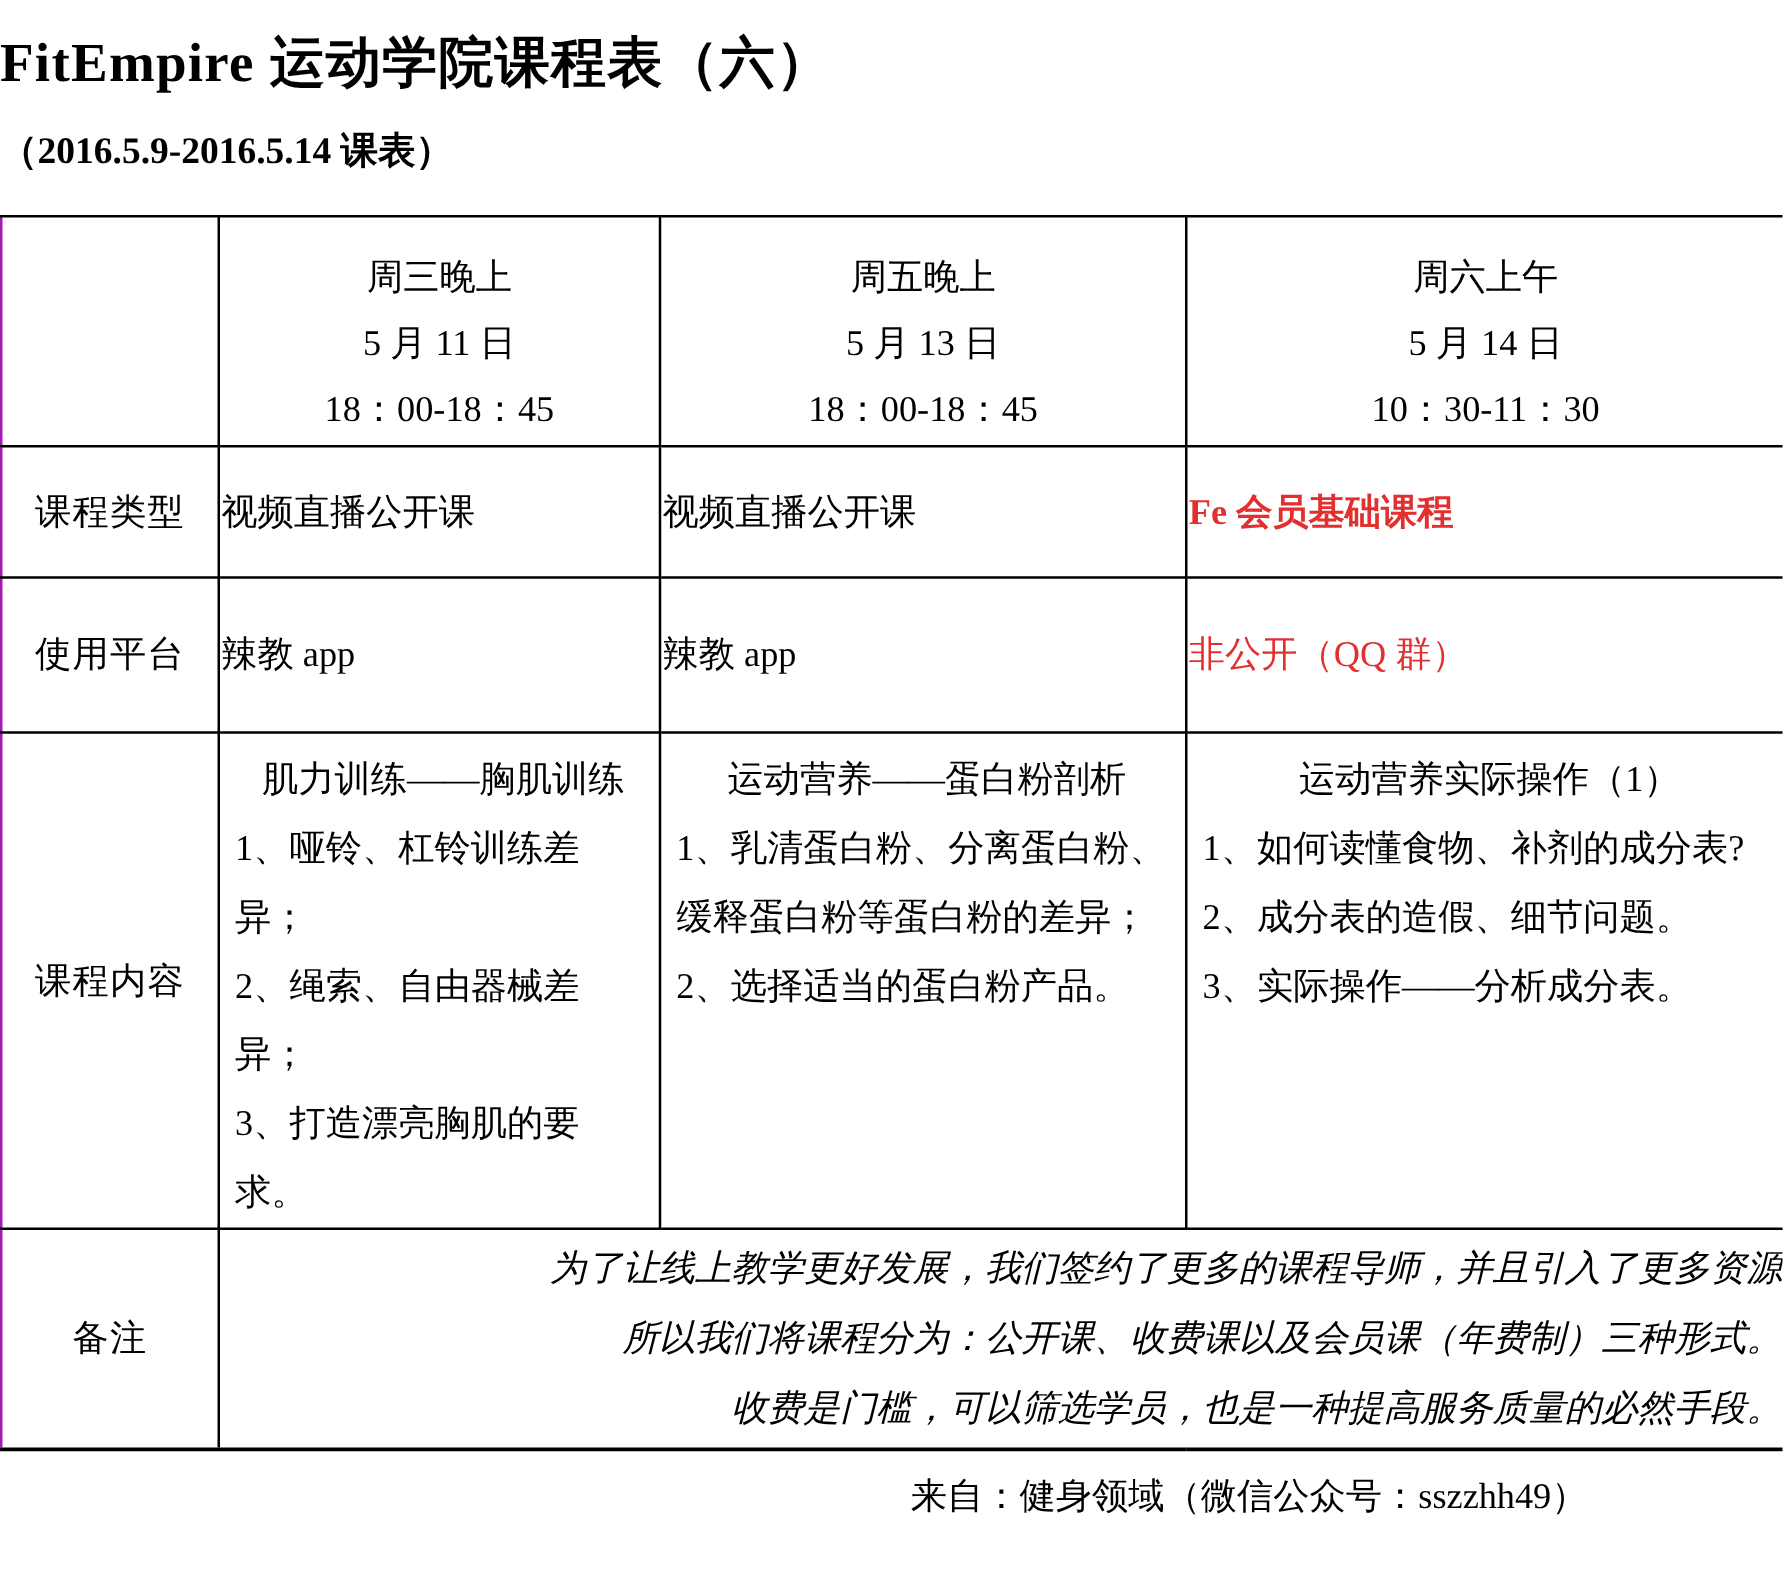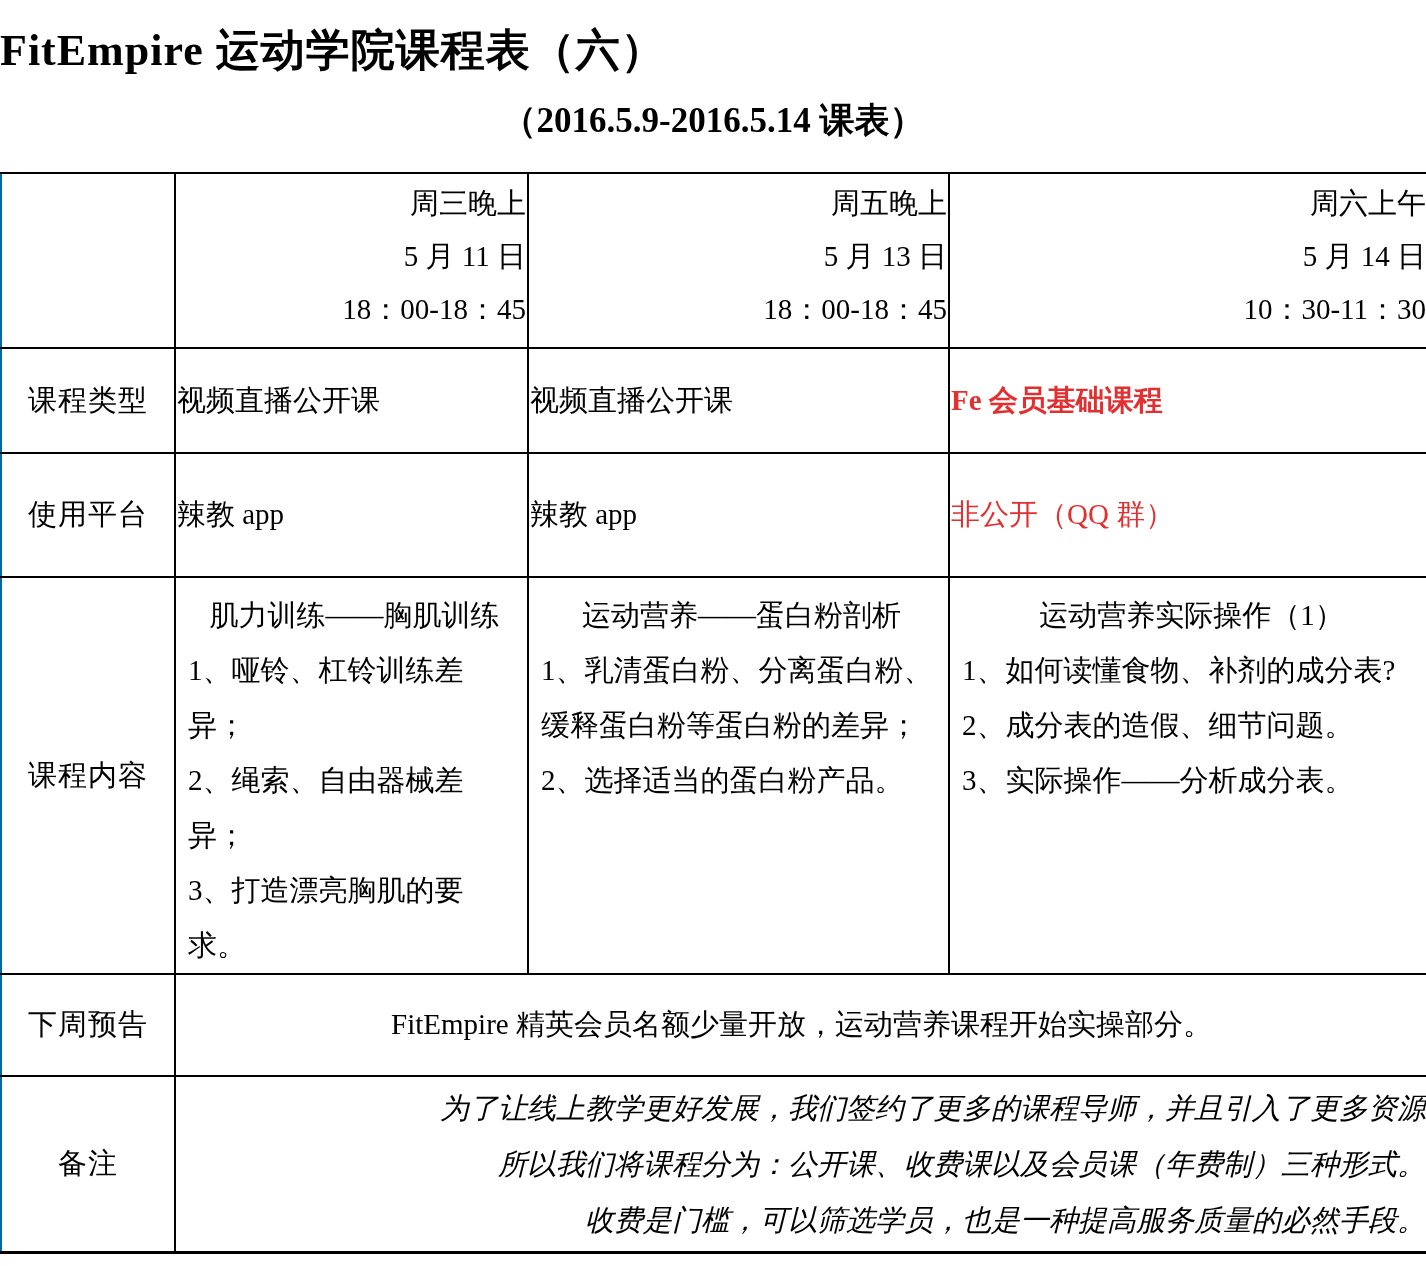--- a/index.html
+++ b/index.html
@@ -16,50 +16,50 @@
   .title {
     margin: 0;
     text-align: left;
     font-size: 44px;
     line-height: 54px;
     font-weight: bold;
     letter-spacing: 1px;
   }
   .subtitle {
     margin-top: 26px;
-    text-align: center;
-    font-size: 35px;
+    text-align: left;
+    font-size: 30px;
     line-height: 34px;
     font-weight: bold;
   }
 
   table.schedule {
     margin-top: 34px;
     border-collapse: collapse;
     table-layout: fixed;
     width: 1426px;
     font-size: 29px;
   }
   table.schedule td {
     border: 2px solid #000000;
     box-sizing: border-box;
     overflow: hidden;
   }
   table.schedule td:last-child { border-right: none; }
-  table.schedule td:first-child { border-left: 2px solid #0369a1; }
+  table.schedule td:first-child { border-left: 2px solid #a21caf; }
   table.schedule tr:last-child td { border-bottom: 3px solid #000000; }
 
   .label-cell {
     text-align: center;
     vertical-align: middle;
     font-size: 29px;
     letter-spacing: 1px;
   }
 
-  .session-cell { text-align: right; vertical-align: top; padding-top: 3px; }
+  .session-cell { text-align: center; vertical-align: top; padding-top: 22px; }
   .session-cell div { line-height: 53px; }
 
   .value-cell { text-align: left; vertical-align: middle; }
 
   .red  { color: var(--accent, #e22f2f); }
   .red-bold { color: var(--accent, #e22f2f); font-weight: bold; margin-left: 46px; }
 
   .content-cell { vertical-align: top; padding: 10px 6px 0 12px; }
   .content-cell .content-heading { text-align: center; line-height: 55px; }
   .content-cell .content-line { text-align: left; line-height: 55px; }
@@ -140,24 +140,20 @@
         <div class="content-line">2、选择适当的蛋白粉产品。</div>
       </td>
       <td class="content-cell">
         <div class="content-heading">运动营养实际操作（1）</div>
         <div class="content-line">1、如何读懂食物、补剂的成分表?</div>
         <div class="content-line">2、成分表的造假、细节问题。</div>
         <div class="content-line">3、实际操作——分析成分表。</div>
       </td>
     </tr>
 
-    <tr>
-      <td style="height:102px" class="label-cell">下周预告</td>
-      <td class="wide-cell" colspan="3">FitEmpire 精英会员名额少量开放，运动营养课程开始实操部分。</td>
-    </tr>
 
     <tr>
       <td style="height:176px" class="label-cell">备注</td>
       <td class="wide-cell notes-cell" colspan="3">
         <div class="note-line">为了让线上教学更好发展，我们签约了更多的课程导师，并且引入了更多资源</div>
         <div class="note-line">所以我们将课程分为：公开课、收费课以及会员课（年费制）三种形式。</div>
         <div class="note-line">收费是门槛，可以筛选学员，也是一种提高服务质量的必然手段。</div>
       </td>
     </tr>
   </tbody>

